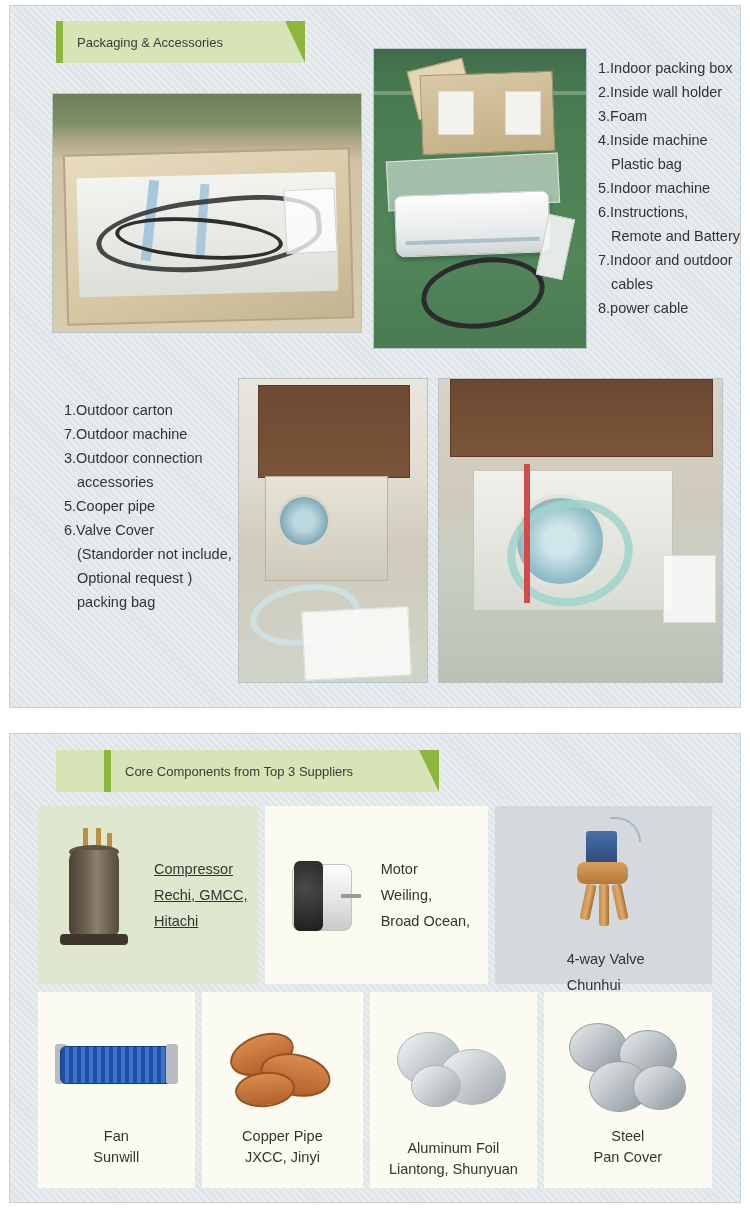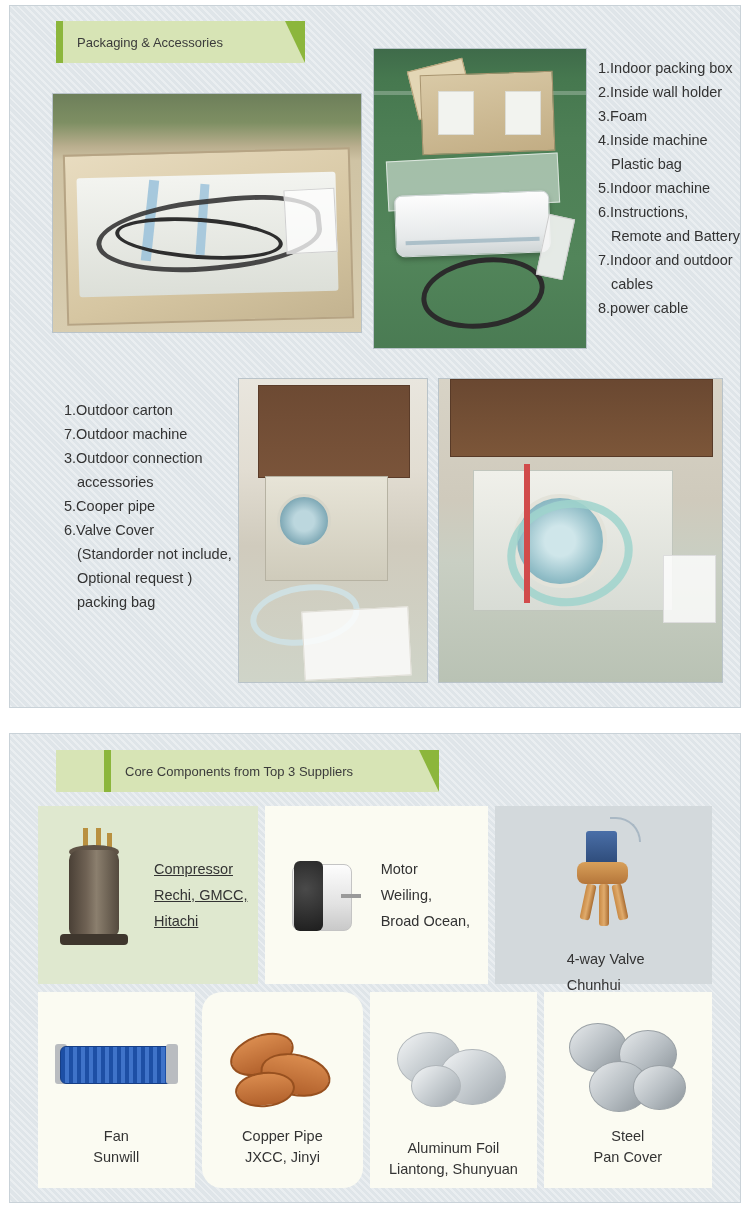--- a/index.html
+++ b/index.html
@@ -310,21 +310,21 @@
     line-height: 21px;
     margin-top: 4px;
   }
 
   
   #cell-compressor { width: 222px; }
   #cell-motor { width: 226px; }
   #cell-valve { width: 219px; }
   
   #cell-fan { width: 160px; }
-  #cell-copper { width: 165px; border-radius: 20px; }
+  #cell-copper { width: 165px; }
   #cell-foil { width: 170px; gap: 12px; }
   #cell-steel { width: 172px; }
 
   
   .art { position:absolute; inset:0; }
 
   
   .compressor-body {
     position:absolute; left:28%; top:18%; width:44%; height:62%;
     background: linear-gradient(90deg,#4a4036,#6f6254 35%,#8b7f6e 55%,#544a3e);

